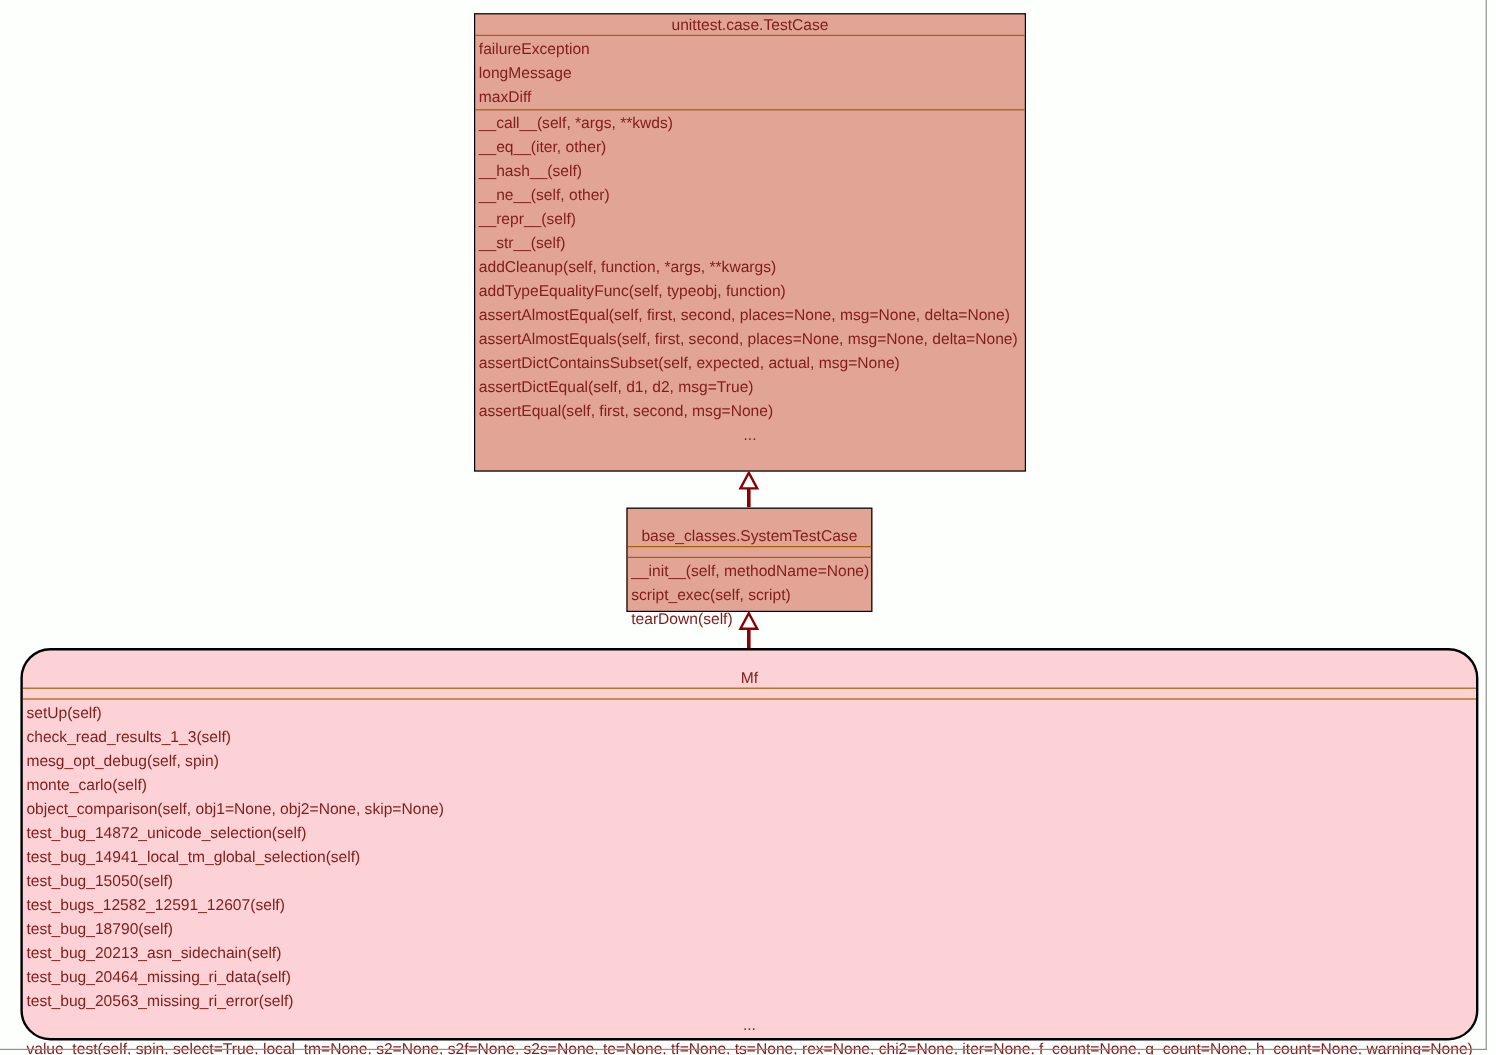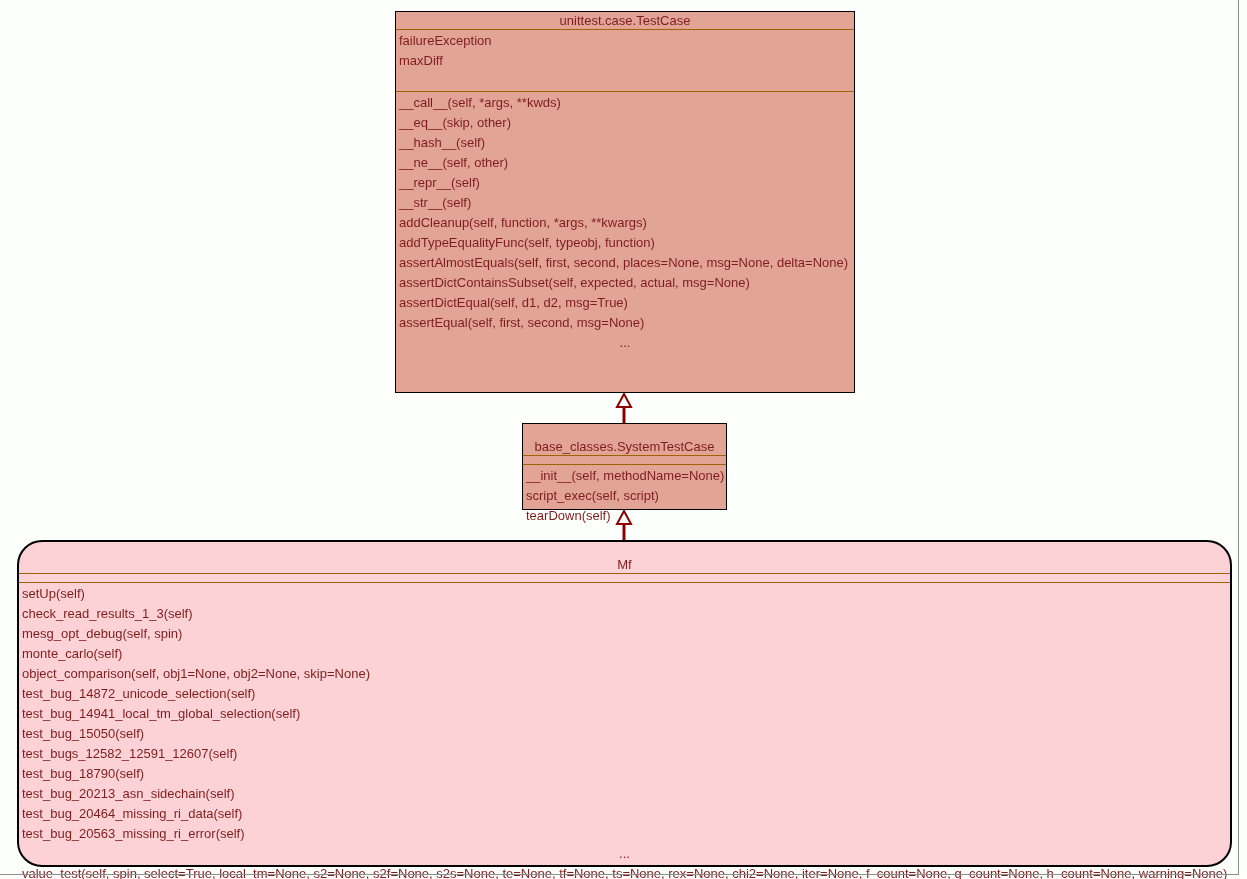--- a/index.html
+++ b/index.html
@@ -69,31 +69,33 @@
 </style>
 </head>
 <body>
 
 <div class="canvas">
 
   <div class="class-box ancestor" style="left:395px; top:11px; width:460px; height:382px;">
     <div class="class-title">unittest.case.TestCase</div>
     <div class="compartment" style="height:62px;">
         <div class="row">failureException</div>
+        <div class="row">longMessage</div>
         <div class="row">maxDiff</div>
       </div>
     <div class="compartment" style="height:355px;">
         <div class="row">__call__(self, *args, **kwds)</div>
-        <div class="row">__eq__(skip, other)</div>
+        <div class="row">__eq__(iter, other)</div>
         <div class="row">__hash__(self)</div>
         <div class="row">__ne__(self, other)</div>
         <div class="row">__repr__(self)</div>
         <div class="row">__str__(self)</div>
         <div class="row">addCleanup(self, function, *args, **kwargs)</div>
         <div class="row">addTypeEqualityFunc(self, typeobj, function)</div>
+        <div class="row">assertAlmostEqual(self, first, second, places=None, msg=None, delta=None)</div>
         <div class="row">assertAlmostEquals(self, first, second, places=None, msg=None, delta=None)</div>
         <div class="row">assertDictContainsSubset(self, expected, actual, msg=None)</div>
         <div class="row">assertDictEqual(self, d1, d2, msg=True)</div>
         <div class="row">assertEqual(self, first, second, msg=None)</div>
         <div class="row center">...</div>
       </div>
   </div>
 
   <svg class="arrow" style="left:615px; top:393px;" viewBox="0 0 18 30">
     <line x1="9" y1="13" x2="9" y2="30" stroke="#8b0000" stroke-width="3"></line>

